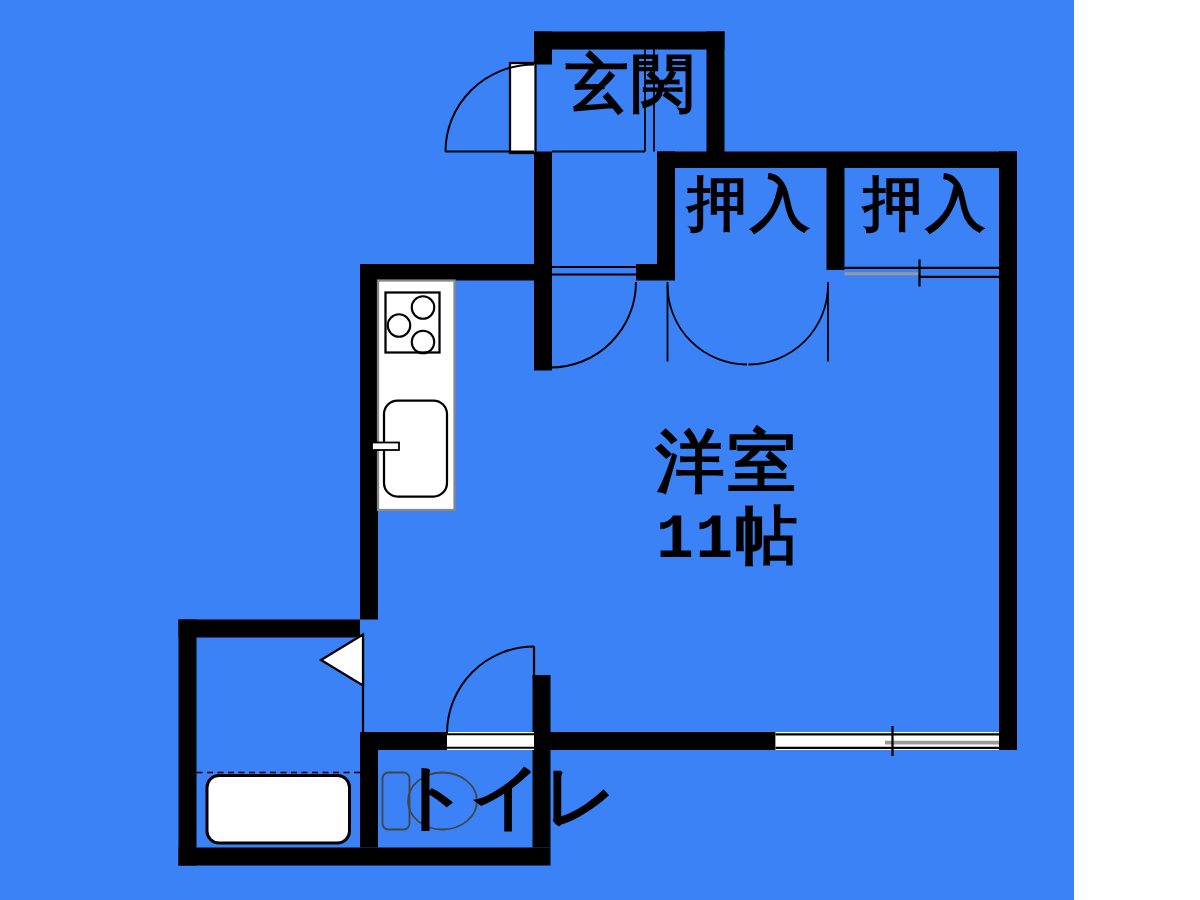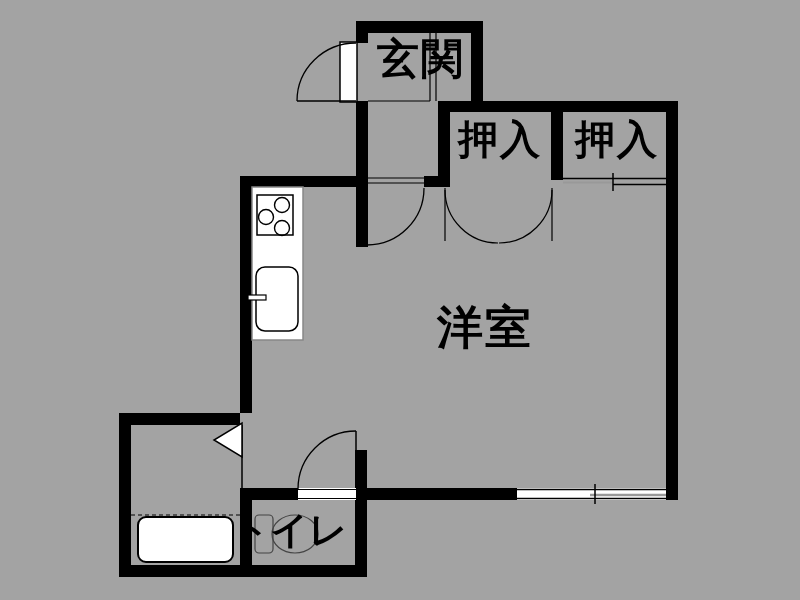--- a/index.html
+++ b/index.html
@@ -1,39 +1,39 @@
 <!DOCTYPE html>
 <html><head>
 <meta charset="utf-8">
 <style>
   html,body{margin:0;padding:0;background:#ffffff;}
   .canvas{
     position:relative;
-    width:800px;height:600px;
-    background:#a3a3a3;
-    font-family:Liberation Serif, serif;
+    width:716px;height:600px;
+    background:#3b82f6;
+    font-family:Liberation Mono, monospace;
     overflow:hidden;
   }
   .canvas svg{position:absolute;left:0;top:0;}
   .label{
     position:absolute;
     font-weight:bold;
     color:#000;
     text-align:center;
     line-height:1.04;
     letter-spacing:2px;
     white-space:nowrap;
   }
   .lbl-genkan{left:362px;top:38px;width:118px;font-size:42px;}
   .lbl-oshiire-left{left:443px;top:119px;width:114px;font-size:40px;}
   .lbl-oshiire-right{left:560px;top:119px;width:114px;font-size:40px;}
-  .lbl-main{left:395px;top:304px;width:180px;font-size:46px;}
+  .lbl-main{left:395px;top:288px;width:180px;font-size:46px;}
   .lbl-main .size-line{font-size:42px;margin-top:3px;letter-spacing:1px;}
   .lbl-bath{left:128px;top:469px;width:112px;font-size:42px;}
-  .lbl-toilet{left:231px;top:511px;width:116px;font-size:38px;letter-spacing:0;}
+  .lbl-toilet{left:264px;top:511px;width:116px;font-size:48px;letter-spacing:0;}
 </style>
 </head>
 <body>
 
 <div class="canvas">
 
   <svg width="800" height="600" viewBox="0 0 800 600">
 
     <g fill="#000000">
       <rect x="356" y="21" width="127" height="12"></rect>
@@ -127,18 +127,19 @@
   </svg>
 
   <div class="label lbl-genkan">玄関</div>
 
   <div class="label lbl-oshiire-left">押入</div>
 
   <div class="label lbl-oshiire-right">押入</div>
 
   <div class="label lbl-main">
     <div>洋室</div>
+    <div class="size-line">11帖</div>
   </div>
 
 
   <div class="label lbl-toilet">トイレ</div>
 
 </div>
 
 </body></html>

